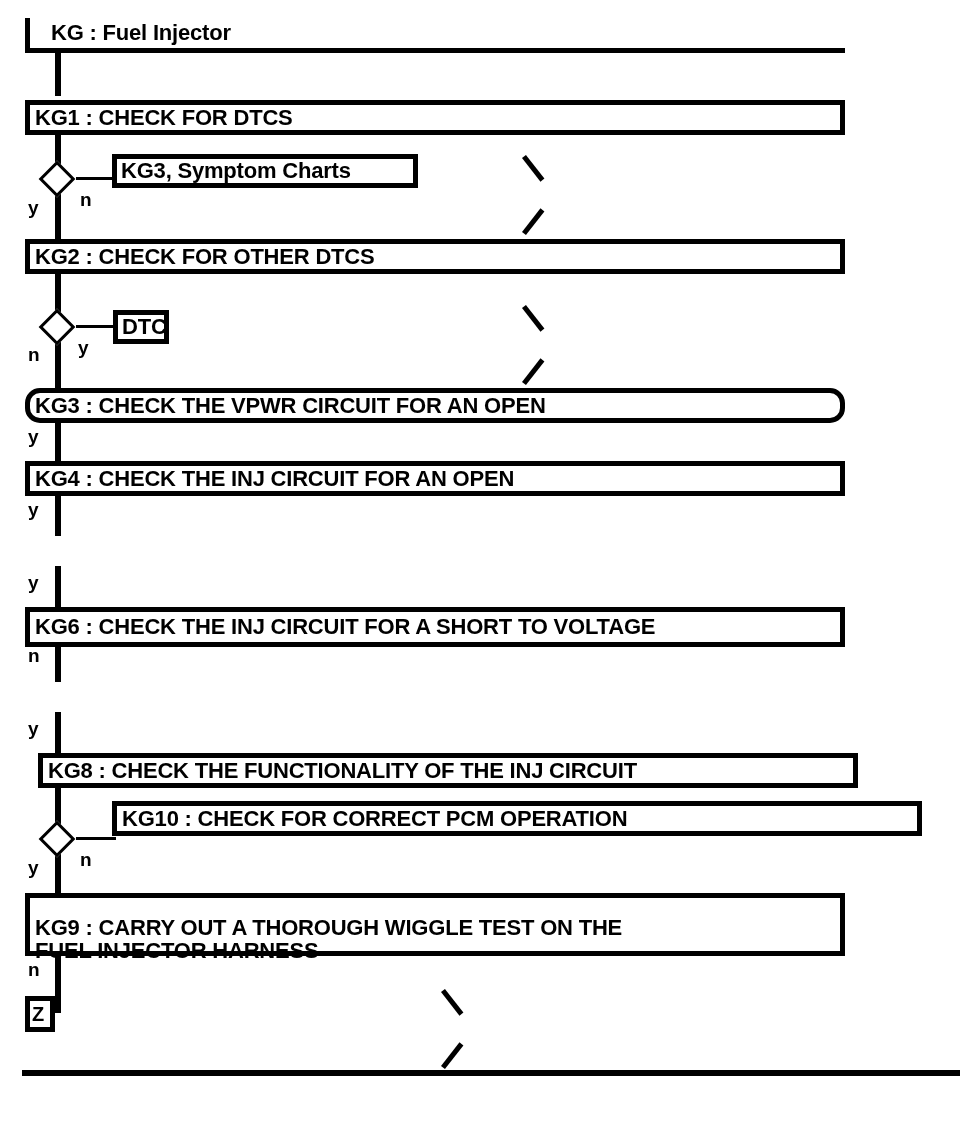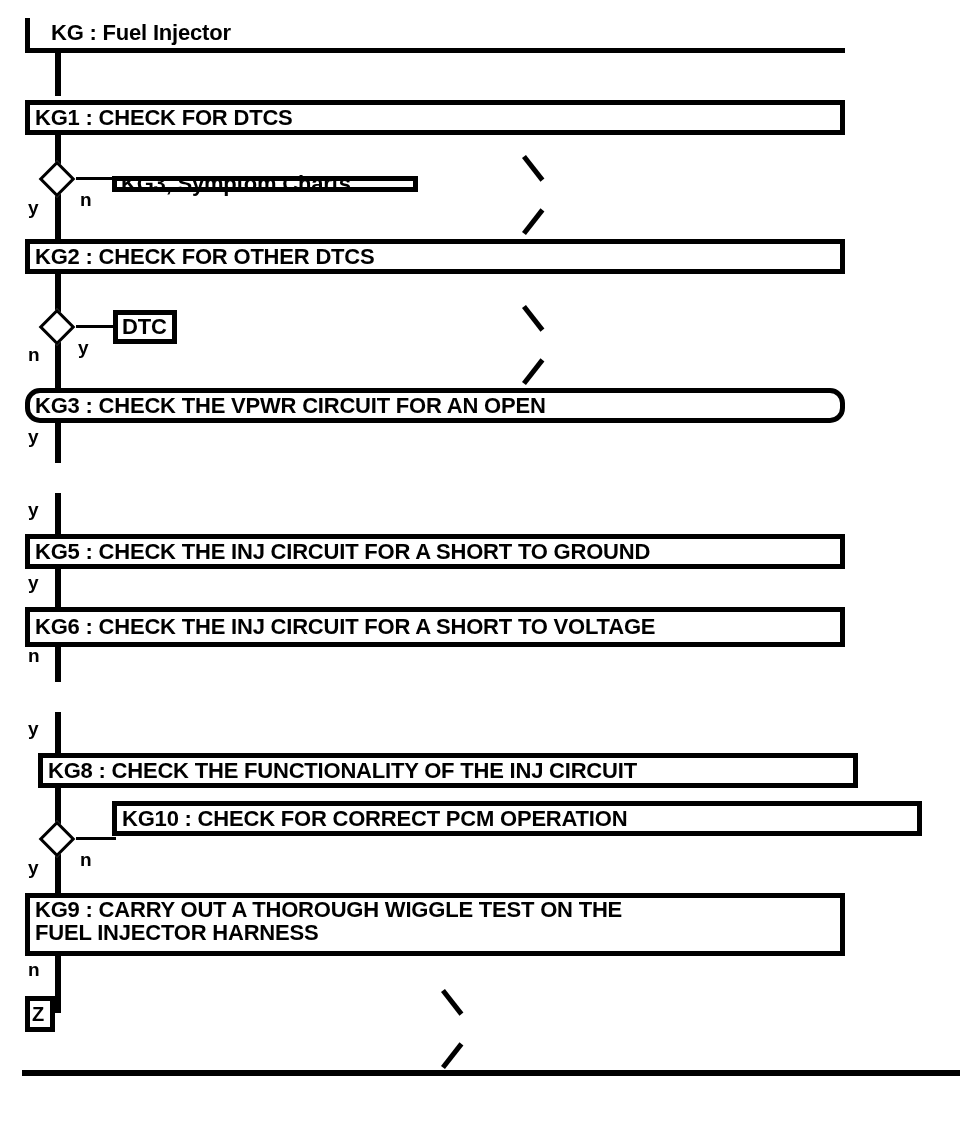--- a/index.html
+++ b/index.html
@@ -131,57 +131,57 @@
 
   <div class="abs step" style="left:25px;top:92px;width:820px;height:35px;margin-top:8px;">
     <span class="txt">KG1 : CHECK FOR DTCS</span>
   </div>
 
   <div class="abs diamond" style="left:44px;top:166px;"></div>
   <div class="abs hstub" style="left:76px;top:177px;width:40px;"></div>
   <div class="abs branch" style="left:28px;top:198px;">y</div>
   <div class="abs branch" style="left:80px;top:190px;">n</div>
 
-  <div class="abs refbox" style="left:112px;top:176px;width:306px;height:16px;">
+  <div class="abs refbox" style="left:112px;top:154px;width:306px;height:34px;">
     <span class="txt">KG3, Symptom Charts</span>
   </div>
 
   <div class="abs chev" style="left:518px;top:158px;">
     <i class="a"></i>
       <i class="b"></i>
   </div>
 
   <div class="abs step" style="left:25px;top:239px;width:820px;height:35px;">
     <span class="txt">KG2 : CHECK FOR OTHER DTCS</span>
   </div>
 
   <div class="abs diamond" style="left:44px;top:314px;"></div>
   <div class="abs hstub" style="left:76px;top:325px;width:40px;"></div>
   <div class="abs branch" style="left:28px;top:345px;">n</div>
   <div class="abs branch" style="left:78px;top:338px;">y</div>
 
-  <div class="abs refbox" style="left:113px;top:310px;width:64px;height:34px;">
+  <div class="abs refbox" style="left:113px;top:310px;width:56px;height:34px;">
     <span class="txt">DTC</span>
   </div>
 
   <div class="abs chev" style="left:518px;top:308px;">
     <i class="a"></i>
       <i class="b"></i>
   </div>
 
   <div class="abs step" style="left:25px;top:388px;width:820px;height:35px;border-radius:15px;">
     <span class="txt">KG3 : CHECK THE VPWR CIRCUIT FOR AN OPEN</span>
   </div>
   <div class="abs branch" style="left:28px;top:427px;">y</div>
 
+  <div class="abs step" style="left:25px;top:461px;width:820px;height:35px;">
+    <span class="txt">KG4 : CHECK THE INJ CIRCUIT FOR AN OPEN</span>
+  </div>
   <div class="abs branch" style="left:28px;top:500px;">y</div>
 
-  <div class="abs step" style="left:25px;top:534px;width:820px;height:35px;">
-    <span class="txt">KG5 : CHECK THE INJ CIRCUIT FOR A SHORT TO GROUND</span>
-  </div>
   <div class="abs branch" style="left:28px;top:573px;">y</div>
 
   <div class="abs step" style="left:25px;top:607px;width:820px;height:40px;">
     <span class="txt">KG6 : CHECK THE INJ CIRCUIT FOR A SHORT TO VOLTAGE</span>
   </div>
   <div class="abs branch" style="left:28px;top:646px;">n</div>
 
   <div class="abs branch" style="left:28px;top:719px;">y</div>
 
   <div class="abs step" style="left:38px;top:753px;width:820px;height:35px;">
@@ -190,21 +190,21 @@
 
   <div class="abs diamond" style="left:44px;top:826px;"></div>
   <div class="abs hstub" style="left:76px;top:837px;width:40px;"></div>
   <div class="abs branch" style="left:28px;top:858px;">y</div>
   <div class="abs branch" style="left:80px;top:850px;">n</div>
 
   <div class="abs step" style="left:112px;top:801px;width:810px;height:35px;">
     <span class="txt">KG10 : CHECK FOR CORRECT PCM OPERATION</span>
   </div>
 
-  <div class="abs step" style="left:25px;top:893px;width:820px;height:63px;align-items:flex-start;padding-top:0;">
+  <div class="abs step" style="left:25px;top:893px;width:820px;height:63px;align-items:flex-start;padding-top:18px;">
     <span class="txt">KG9 : CARRY OUT A THOROUGH WIGGLE TEST ON THE
 FUEL INJECTOR HARNESS</span>
   </div>
   <div class="abs branch" style="left:28px;top:960px;">n</div>
 
   <div class="abs refbox zbox" style="left:25px;top:996px;width:30px;height:36px;padding-left:2px;">
     <span class="txt">Z</span>
   </div>
 
   <div class="abs chev" style="left:437px;top:992px;">

